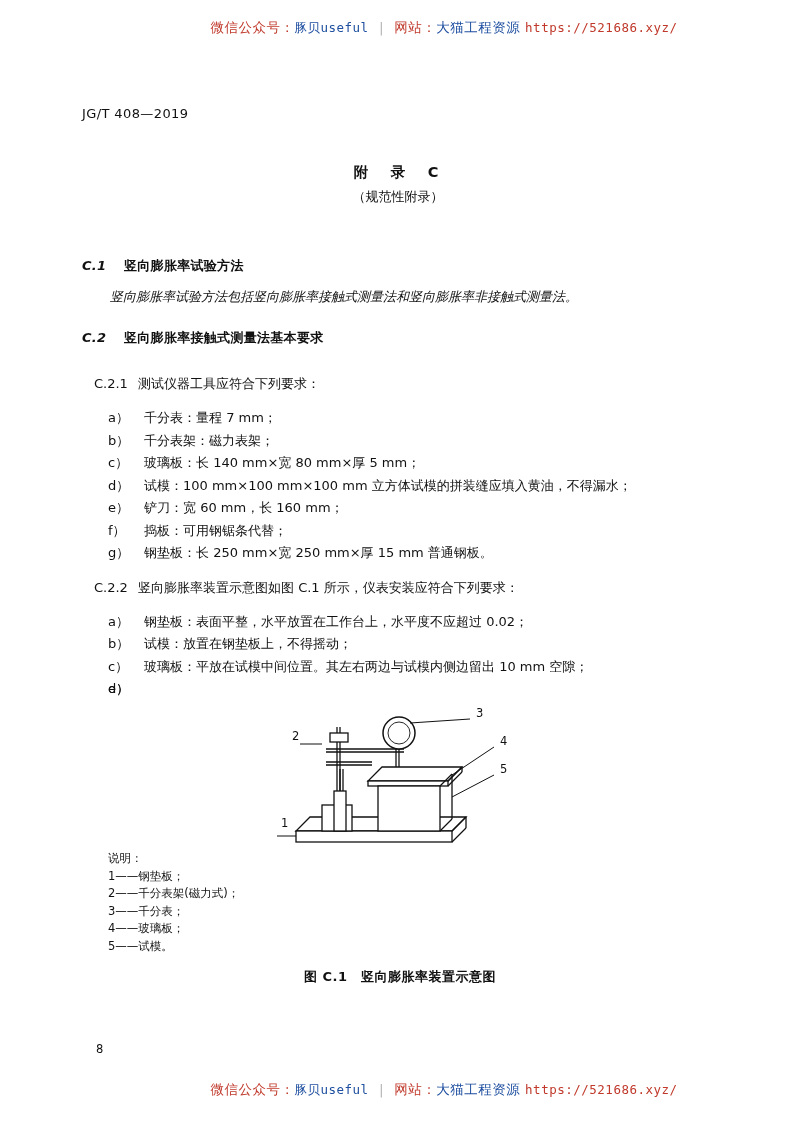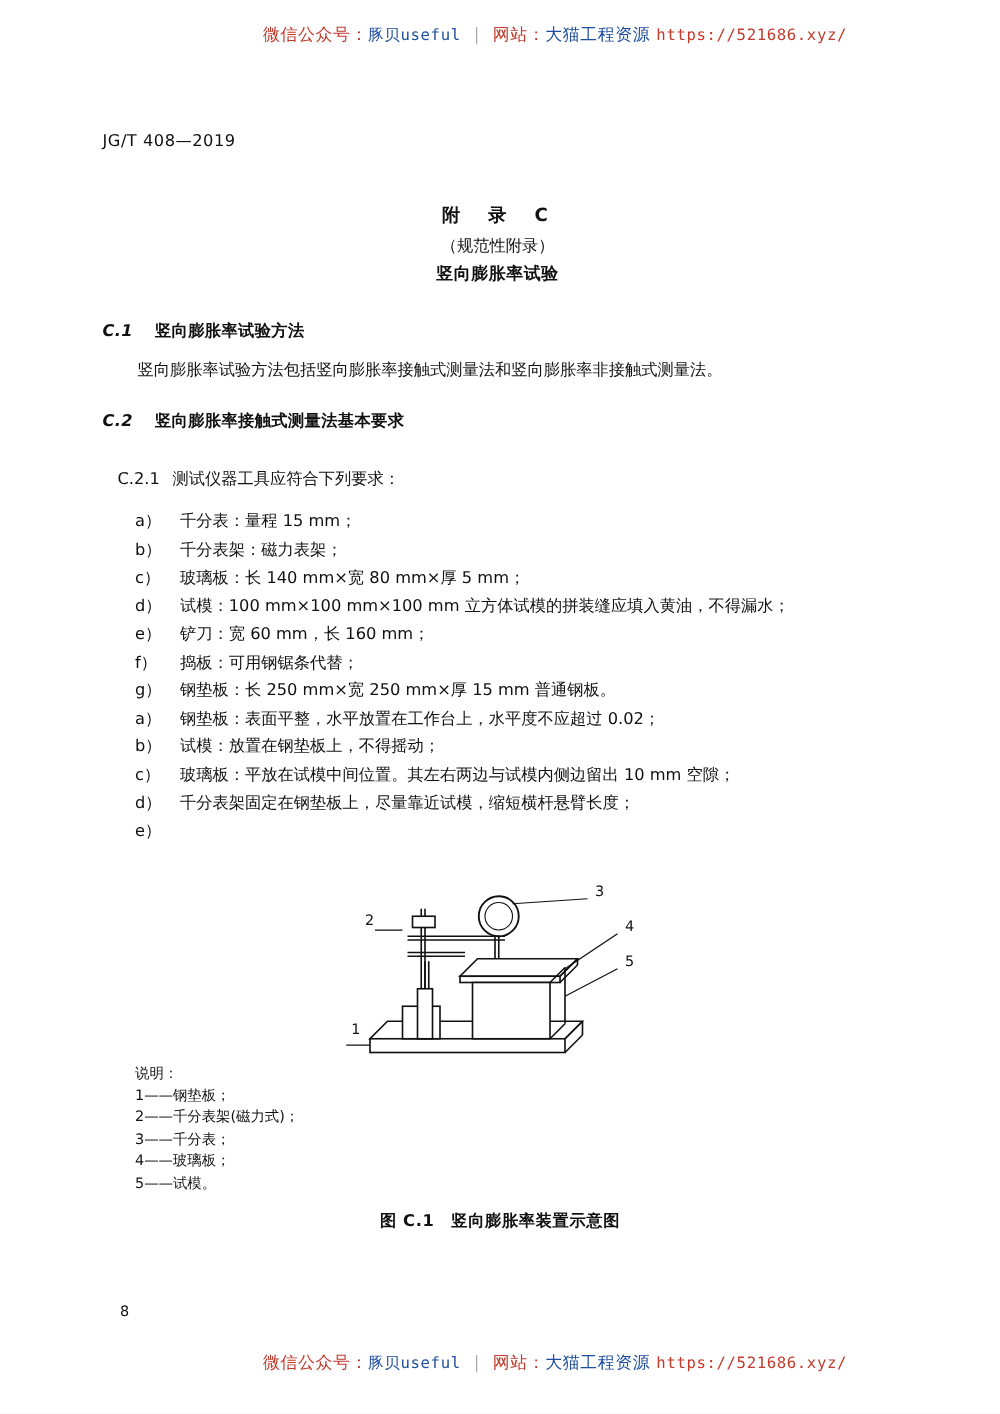--- a/index.html
+++ b/index.html
@@ -72,20 +72,21 @@
     font-weight: bold;
     font-size: 13px;
     margin: 0 0 0 0;
     letter-spacing: 0.3px;
   }
   .h2 .num { display: inline-block; width: 42px; font-style: italic; }
   .para {
     margin: 10px 0 0 0;
     text-indent: 28px;
     line-height: 22px;
+    font-style: italic;
   }
   .gap-lg { height: 19px; }
   .gap-md { height: 13px; }
 
   .clause {
     margin: 12px;
     line-height: 22px;
   }
   .clause .num { display: inline-block; width: 44px; vertical-align: top; }
 
@@ -145,21 +146,20 @@
 <div class="page">
 
   <div class="wm wm-top">
     <span class="seg red">微信公众号：</span><span class="seg blue mono">豚贝useful</span><span class="sep">｜</span><span class="seg red">网站：</span><span class="seg blue">大猫工程资源</span> <span class="seg red mono">https://521686.xyz/</span>
   </div>
 
   <div class="std-no">JG/T 408—2019</div>
 
   <div class="annex-head annex-title">附　录　C</div>
   <div class="annex-head annex-sub">（规范性附录）</div>
-  <div class="annex-head annex-name">竖向膨胀率试验</div>
 
   <div class="content">
 
     <div class="h2">
       <span class="num">C.1</span><span>竖向膨胀率试验方法</span>
     </div>
 
     <p class="para">竖向膨胀率试验方法包括竖向膨胀率接触式测量法和竖向膨胀率非接触式测量法。</p>
 
     <div class="gap-lg"></div>
@@ -168,35 +168,38 @@
       <span class="num">C.2</span><span>竖向膨胀率接触式测量法基本要求</span>
     </div>
 
     <div class="gap-md"></div>
 
     <div class="clause">
       <span class="num">C.2.1</span><span>测试仪器工具应符合下列要求：</span>
     </div>
 
     <ol class="alpha">
-      <li><span class="mk">a）</span><span>千分表：量程 15 mm；</span></li>
+      <li><span class="mk">a）</span><span>千分表：量程 7 mm；</span></li>
       <li><span class="mk">b）</span><span>千分表架：磁力表架；</span></li>
       <li><span class="mk">c）</span><span>玻璃板：长 140 mm×宽 80 mm×厚 5 mm；</span></li>
       <li><span class="mk">d）</span><span>试模：100 mm×100 mm×100 mm 立方体试模的拼装缝应填入黄油，不得漏水；</span></li>
       <li><span class="mk">e）</span><span>铲刀：宽 60 mm，长 160 mm；</span></li>
       <li><span class="mk">f）</span><span>捣板：可用钢锯条代替；</span></li>
       <li><span class="mk">g）</span><span>钢垫板：长 250 mm×宽 250 mm×厚 15 mm 普通钢板。</span></li>
     </ol>
 
+    <div class="clause">
+      <span class="num">C.2.2</span><span>竖向膨胀率装置示意图如图 C.1 所示，仪表安装应符合下列要求：</span>
+    </div>
 
     <ol class="alpha">
       <li><span class="mk">a）</span><span>钢垫板：表面平整，水平放置在工作台上，水平度不应超过 0.02；</span></li>
       <li><span class="mk">b）</span><span>试模：放置在钢垫板上，不得摇动；</span></li>
       <li><span class="mk">c）</span><span>玻璃板：平放在试模中间位置。其左右两边与试模内侧边留出 10 mm 空隙；</span></li>
-      <li><span class="mk">d）</span><span>千分表架固定在钢垫板上，尽量靠近试模，缩短横杆悬臂长度；</span></li>
+      <li><span class="mk">d）</span></li>
       <li><span class="mk">e）</span></li>
     </ol>
   </div>
 
   <div class="fig-wrap">
     <svg width="800" height="310" viewBox="0 0 800 310">
       <g stroke="#111" fill="none" stroke-width="1.3">
 
         <polygon points="296,126 452,126 466,112 310,112" fill="#ffffff" stroke="#111"></polygon>
         <rect x="296" y="126" width="156" height="11" fill="#ffffff" stroke="#111"></rect>

